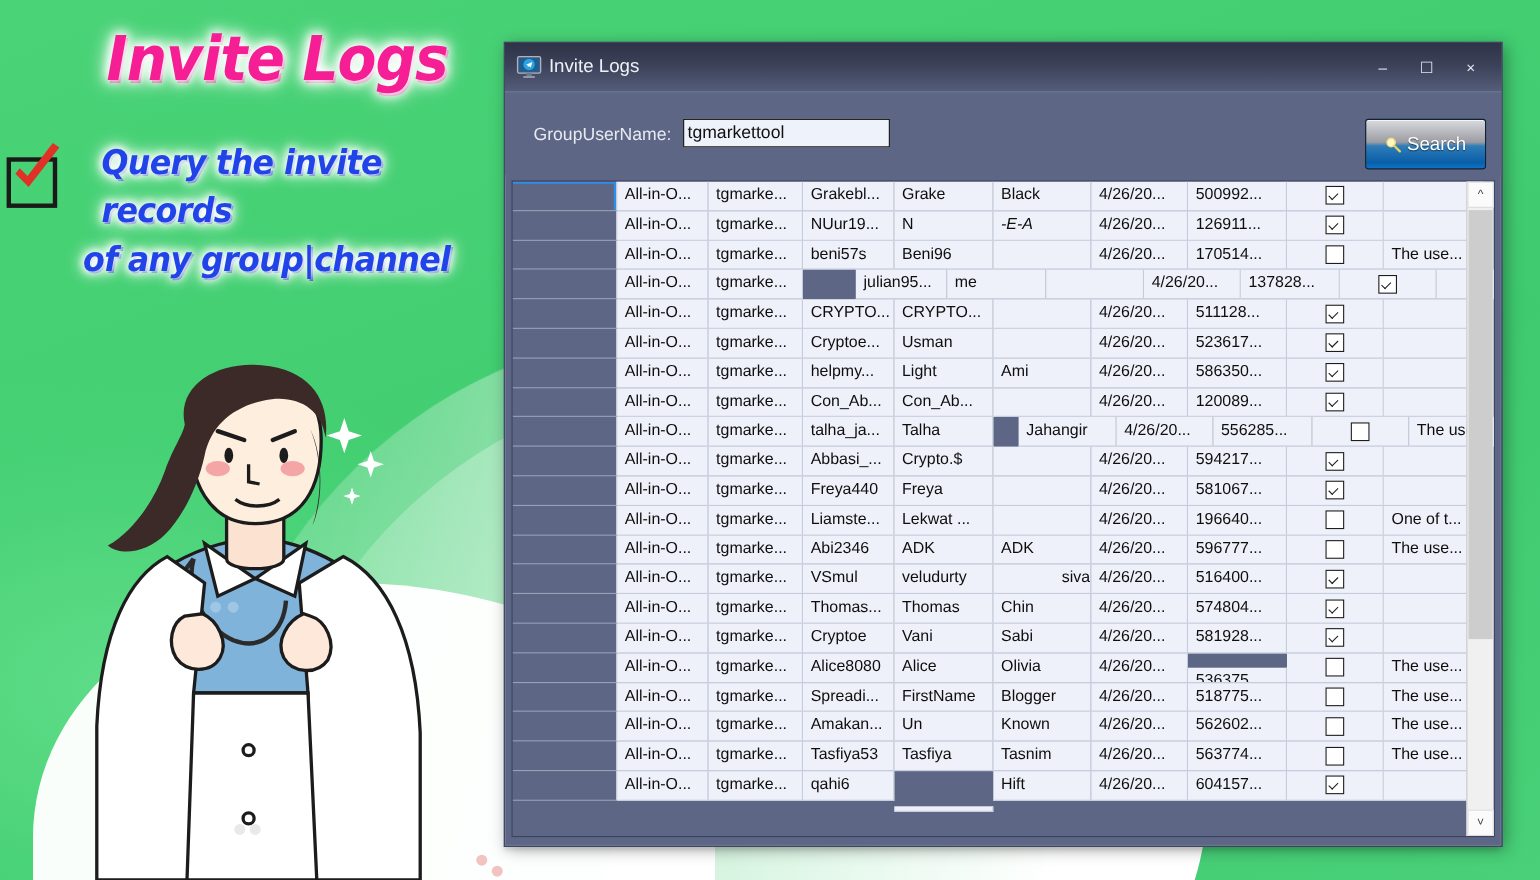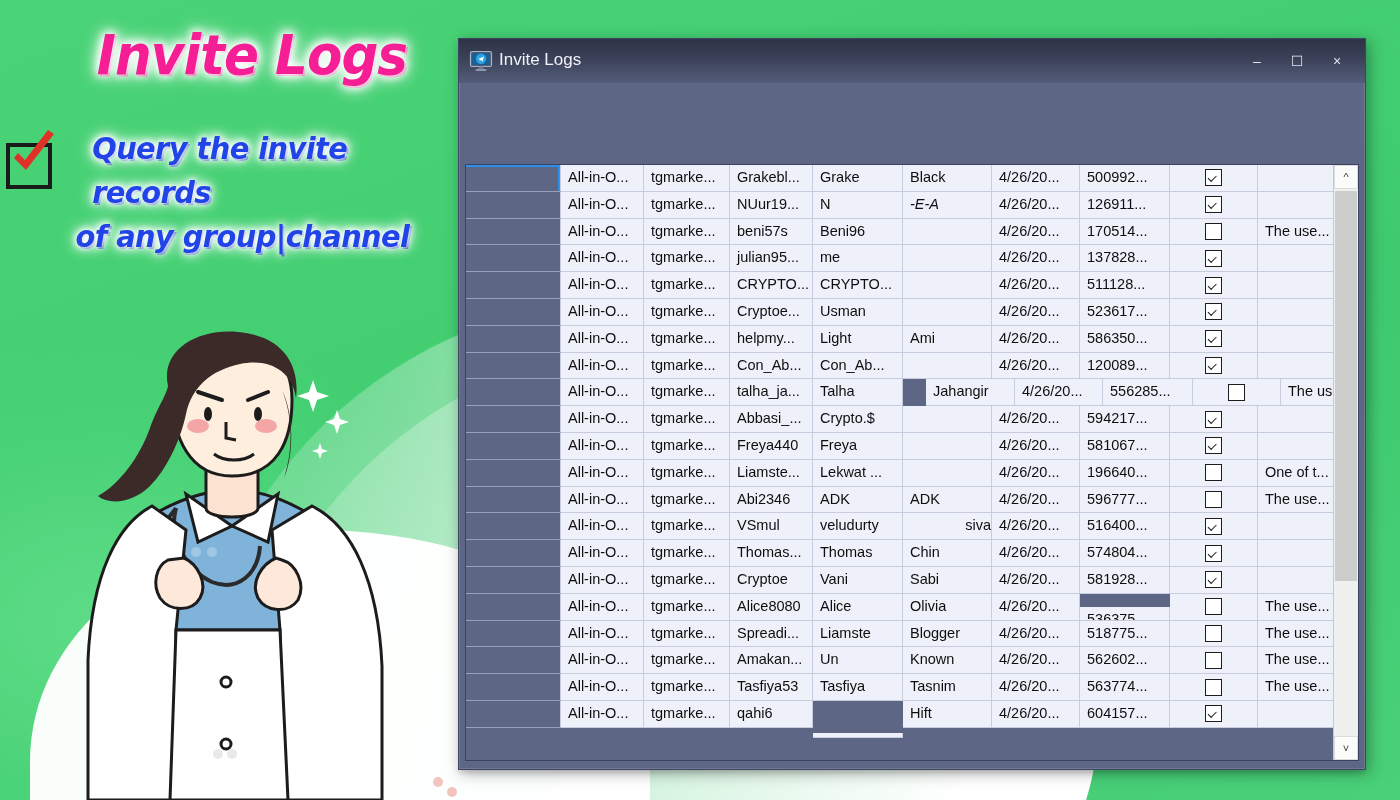--- a/index.html
+++ b/index.html
@@ -273,20 +273,31 @@
       <path d="M9.2 9.9 L14.9 7.4 L13.6 12.4 L11.9 11.1 L10.8 12.1 L10.8 10.5 Z" fill="#ffffff"></path>
       <rect x="9.5" y="17.5" width="5" height="2.6" fill="#6d768d"></rect>
       <rect x="6.5" y="20" width="11" height="2" rx="1" fill="#8d97ad"></rect>
     </svg>
     <div id="title-text">Invite Logs</div>
     <div class="win-btn" id="btn-min">–</div>
     <div class="win-btn" id="btn-max">☐</div>
     <div class="win-btn" id="btn-close">×</div>
   </div>
 
+  <div id="toolbar">
+    <div id="lbl-group">GroupUserName:</div>
+    <input id="input-group" type="text" value="tgmarkettool" style="">
+    <div id="search-button">
+      <svg width="15" height="15" viewBox="0 0 16 16">
+        <circle cx="6" cy="6" r="4" fill="#fdf7c8" stroke="#f2e27a" stroke-width="1.4"></circle>
+        <path d="M9 9 L14.5 14.5" stroke="#e8d45c" stroke-width="2.2" stroke-linecap="round"></path>
+      </svg>
+      <span class="lbl">Search</span>
+    </div>
+  </div>
 
   <div id="grid-wrap">
     <div id="grid">
       <div id="grid-body">
           <div class="row first">
             <div class="c acct" style="width: 95px; flex: 0 0 95px;"></div>
             <div class="c" style="width: 83px; flex: 0 0 83px;">All-in-O...</div>
             <div class="c" style="width: 86px; flex: 0 0 86px;">tgmarke...</div>
             <div class="c" style="width: 83px; flex: 0 0 83px;">Grakebl...</div>
             <div class="c" style="width: 90px; flex: 0 0 90px;">Grake</div>
@@ -323,21 +334,21 @@
             <div class="c" style="width: 90px; flex: 0 0 90px;">170514...</div>
             <div class="c ck" style="width: 88px; flex: 0 0 88px;">
               <span class="cbx"></span>
             </div>
             <div class="c" style="width: 90px; flex: 0 0 90px;">The use...</div>
           </div>
           <div class="row">
             <div class="c acct" style="width: 95px; flex: 0 0 95px;"></div>
             <div class="c" style="width: 83px; flex: 0 0 83px;">All-in-O...</div>
             <div class="c" style="width: 86px; flex: 0 0 86px;">tgmarke...</div>
-            <div class="c" style="width: 83px; flex: 0 0 83px;">julian95...</div>
+            <div class="c" style="width: 83px; flex: 0 0 83px; margin-left: 48px;">julian95...</div>
             <div class="c" style="width: 90px; flex: 0 0 90px;">me</div>
             <div class="c" style="width: 89px; flex: 0 0 89px;"></div>
             <div class="c" style="width: 88px; flex: 0 0 88px;">4/26/20...</div>
             <div class="c" style="width: 90px; flex: 0 0 90px;">137828...</div>
             <div class="c ck" style="width: 88px; flex: 0 0 88px;">
               <span class="cbx on"></span>
             </div>
             <div class="c" style="width: 90px; flex: 0 0 90px;"></div>
           </div>
           <div class="row">
@@ -520,21 +531,21 @@
             <div class="c ck" style="width: 88px; flex: 0 0 88px;">
               <span class="cbx"></span>
             </div>
             <div class="c" style="width: 90px; flex: 0 0 90px;">The use...</div>
           </div>
           <div class="row">
             <div class="c acct" style="width: 95px; flex: 0 0 95px;"></div>
             <div class="c" style="width: 83px; flex: 0 0 83px;">All-in-O...</div>
             <div class="c" style="width: 86px; flex: 0 0 86px;">tgmarke...</div>
             <div class="c" style="width: 83px; flex: 0 0 83px;">Spreadi...</div>
-            <div class="c" style="width: 90px; flex: 0 0 90px;">Liamste</div>
+            <div class="c" style="width: 90px; flex: 0 0 90px;">FirstName</div>
             <div class="c" style="width: 89px; flex: 0 0 89px;">Blogger</div>
             <div class="c" style="width: 88px; flex: 0 0 88px;">4/26/20...</div>
             <div class="c" style="width: 90px; flex: 0 0 90px;">518775...</div>
             <div class="c ck" style="width: 88px; flex: 0 0 88px;">
               <span class="cbx"></span>
             </div>
             <div class="c" style="width: 90px; flex: 0 0 90px;">The use...</div>
           </div>
           <div class="row">
             <div class="c acct" style="width: 95px; flex: 0 0 95px;"></div>

